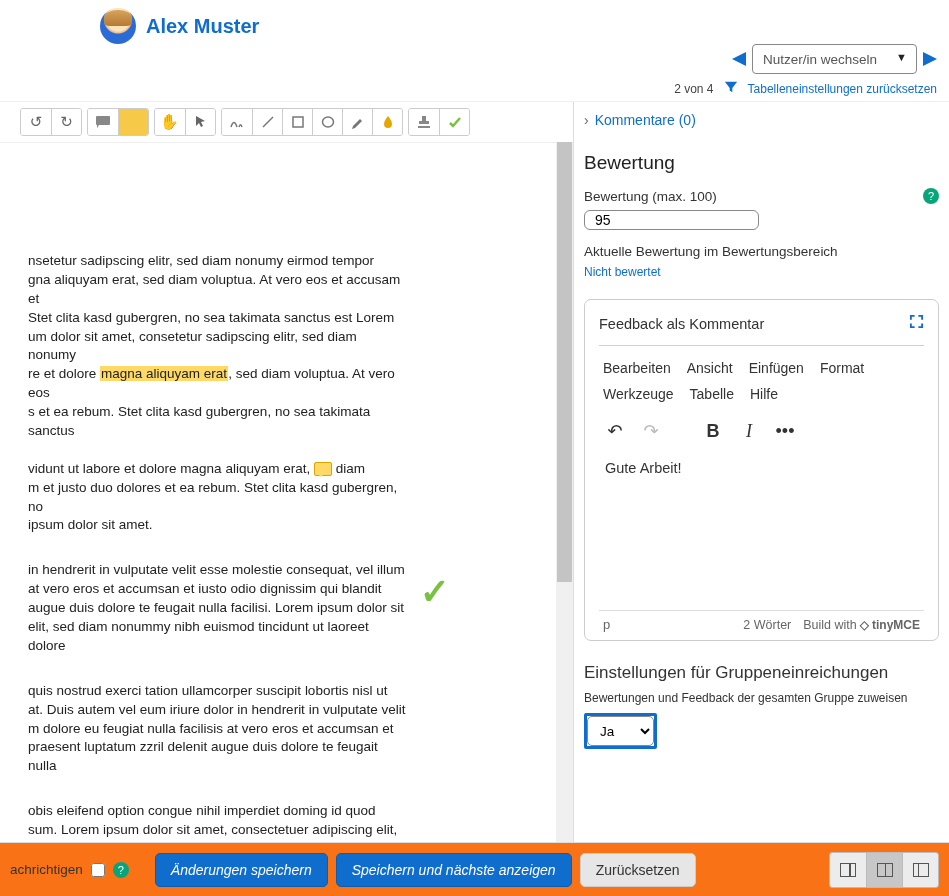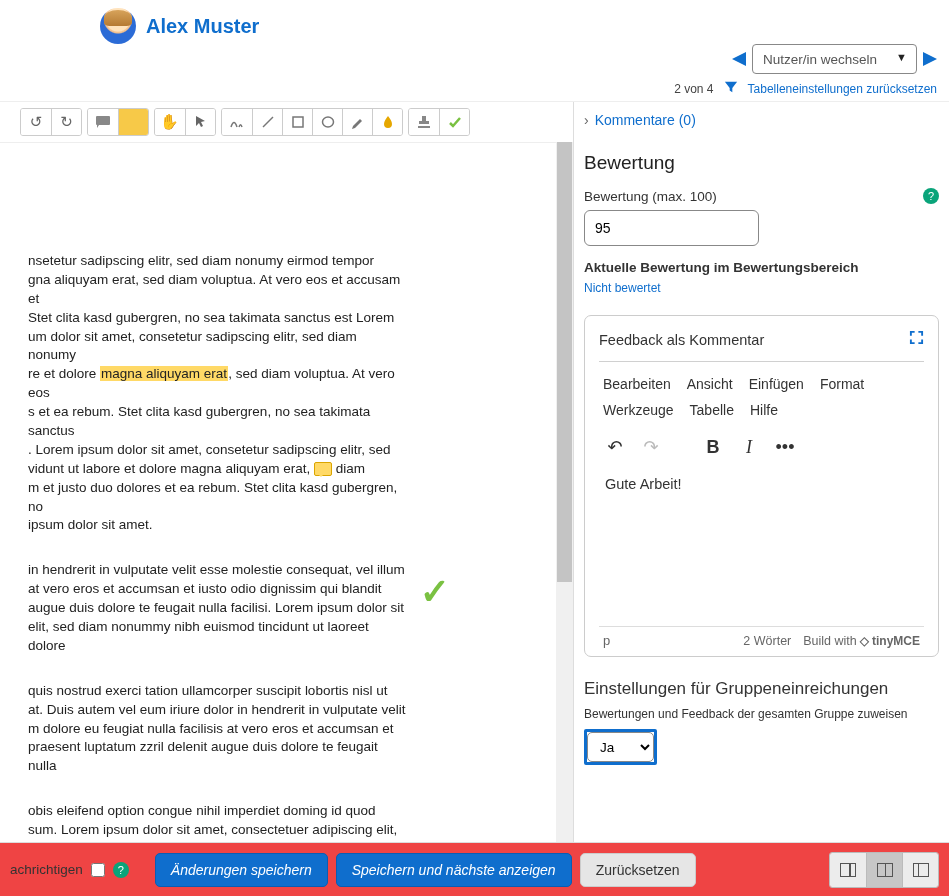--- a/index.html
+++ b/index.html
@@ -48,43 +48,43 @@
   .fake-thumb { position:absolute; top:0; left:1px; right:1px; height:62%; background:#c4c4c4; }
   
   .right-pane { width:376px; border-left:1px solid #ddd; padding:6px 10px 10px; overflow-y:auto; background:#fff; }
   .comments-toggle { display:flex; align-items:center; gap:6px; color:#0f6ecd; font-size:14px; cursor:pointer; padding:4px 0 24px; }
   .chev { color:#666; font-size:14px; }
   
   .section-title { font-size:19px; font-weight:400; color:#222; margin-bottom:14px; }
   .field-label-row { display:flex; justify-content:space-between; align-items:center; margin-bottom:6px; }
   .label-text { font-size:13.5px; }
   .help-badge { width:16px; height:16px; border-radius:50%; background:#0aa47a; color:#fff; font-size:11px; display:flex; align-items:center; justify-content:center; cursor:pointer; }
-  .grade-input { width:175px; height:36px; border:1px solid #888; border-radius:6px; padding:6px 10px; font-size:14px; }
-  .status-line { font-size:13.5px; margin-top:14px;font-weight:bold; }
+  .grade-input { width:175px; height:20px; border:1px solid #888; border-radius:6px; padding:6px 10px; font-size:14px; }
+  .status-line { font-size:13.5px; margin-top:14px; }
   .status-val { color:#0f6ecd; margin-top:6px; cursor:pointer; font-size:12px; }
   
   .feedback-box { border:1px solid #ccc; border-radius:7px; margin-top:20px; padding:14px 14px 6px; }
   .fb-head { display:flex; justify-content:space-between; align-items:center; padding-bottom:12px; border-bottom:1.5px solid #d0d0d0; margin-bottom:8px; }
   .fb-title { font-size:14.5px; }
   .expand-ico { color:#0f6ecd; cursor:pointer; font-size:16px; font-weight:700; }
   .ed-menus { display:flex; flex-wrap:wrap; gap:16px; row-gap:10px; font-size:14px; color:#333; padding:6px 4px 10px; }
   .ed-menu-item { cursor:pointer; }
   .ed-tb { display:flex; gap:16px; padding:8px 6px; align-items:center; }
   .ed-tb-btn { cursor:pointer; color:#333; font-size:18px; width:20px; text-align:center; }
   .ed-body { min-height:160px; padding:10px 6px; font-size:14.5px; }
   .ed-foot { display:flex; justify-content:space-between; align-items:center; border-top:1px solid #ddd; padding:6px 4px 2px; font-size:12.5px; color:#666; }
   .tinybrand { display:flex; align-items:center; gap:3px; }
   .tinybrand b { font-size:12px; }
   
   .group-sect-title { font-size:17px; margin-top:22px; margin-bottom:8px; }
   .group-desc { font-size:12px; }
   .select-hl { display:inline-block; border:3px solid #0f6ecd; padding:0; margin-top:8px; border-radius:2px; }
   .group-select { height:30px; border:1px solid #888; border-radius:5px; padding:3px 22px 3px 8px; font-size:13.5px; background:#fff; }
   
-  .footer { position:absolute; bottom:0; left:0; right:0; height:54px; border-top:1px solid #ddd; display:flex; align-items:center; padding:0 10px; background:#ef4444; gap:8px; }
+  .footer { position:absolute; bottom:0; left:0; right:0; height:54px; border-top:1px solid #ddd; display:flex; align-items:center; padding:0 10px; background:#f97316; gap:8px; }
   .notify-lbl { font-size:13.5px; }
   .cb { width:14px; height:14px; }
   .btn { height:34px; padding:0 15px; border-radius:5px; font-size:14px; cursor:pointer; display:flex; align-items:center; }
   .btn-primary { background:#0f6ecd; color:#fff; border:1px solid #0a5db3;font-style:italic; }
   .btn-secondary { background:#e6e6e6; color:#333; border:1px solid #ccc; }
   .spacer { flex:1; }
   .layout-toggle { display:flex; border:1px solid #bbb; border-radius:3px; overflow:hidden; }
   .lt-btn { width:36px; height:34px; display:flex; align-items:center; justify-content:center; background:#ececec; cursor:pointer; color:#555; }
   .lt-btn + .lt-btn { border-left:1px solid #bbb; }
   .lt-btn.active { background:#c7c7c7; }
@@ -193,21 +193,21 @@
 
     <div class="doc-scroll" style="overflow:hidden;padding-left:28px;">
       <div class="doc-inner">
         <div class="para">
           <span>nsetetur sadipscing elitr, sed diam nonumy eirmod tempor</span><br>
           <span>gna aliquyam erat, sed diam voluptua. At vero eos et accusam et</span><br>
           <span>Stet clita kasd gubergren, no sea takimata sanctus est Lorem</span><br>
           <span>um dolor sit amet, consetetur sadipscing elitr, sed diam nonumy</span><br>
           <span>re et dolore </span><span class="hl">magna aliquyam erat</span><span>, sed diam voluptua. At vero eos</span><br>
           <span>s et ea rebum. Stet clita kasd gubergren, no sea takimata sanctus</span><br>
-          <span>. Lorem ipsum dolor sit amet, consetetur sadipscing elitr, sed</span><br>
+          <br>
           <span>vidunt ut labore et dolore magna aliquyam erat, </span><span class="comment-bubble"></span><span> diam</span><br>
           <span>m et justo duo dolores et ea rebum. Stet clita kasd gubergren, no</span><br>
           <span>ipsum dolor sit amet.</span>
         </div>
         <div class="para" style="position:relative;">
           <span>in hendrerit in vulputate velit esse molestie consequat, vel illum</span><br>
           <span>at vero eros et accumsan et iusto odio dignissim qui blandit</span><br>
           <span>augue duis dolore te feugait nulla facilisi. Lorem ipsum dolor sit</span><br>
           <span>elit, sed diam nonummy nibh euismod tincidunt ut laoreet dolore</span>
           <span class="check-annot" style="top:6px; right:-42px;">✓</span>

